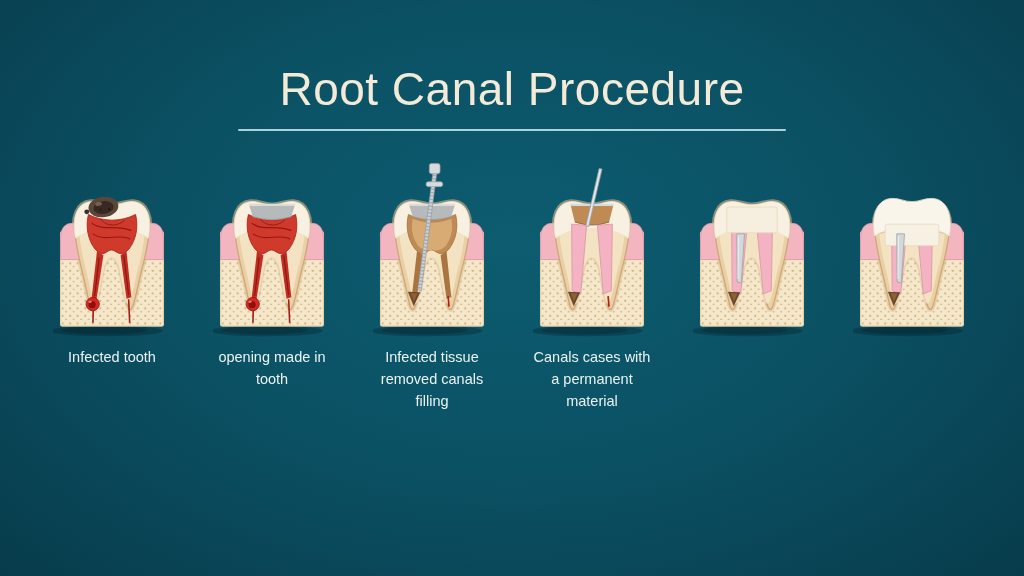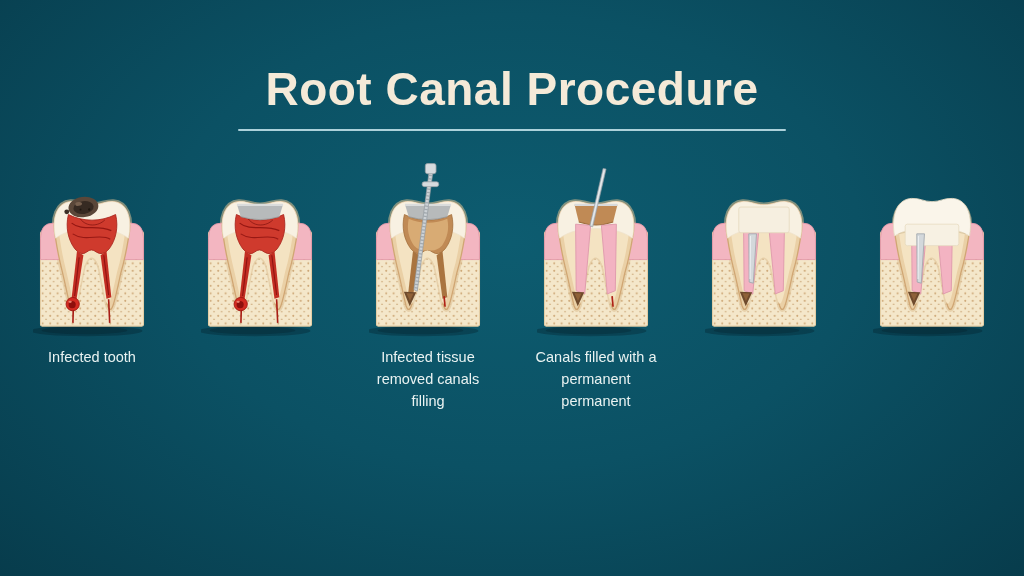--- a/index.html
+++ b/index.html
@@ -4,27 +4,27 @@
 <style>
   html,body{margin:0;padding:0;}
   body{
     width:1024px;height:576px;overflow:hidden;
     background:radial-gradient(ellipse at 50% 42%, #0d5c70 0%, #0b5164 48%, #073c4c 100%);
     font-family:"Liberation Sans", sans-serif;
   }
   .stage{width:1024px;height:576px;position:relative;}
   header{padding-top:62px;text-align:center;}
   h1{
-    margin:0;font-size:46px;font-weight:bold;letter-spacing:0.5px;
+    margin:0;font-size:46px;font-weight:normal;letter-spacing:0.5px;
     color:#f4ead8;font-family:"Liberation Sans",sans-serif;
   }
   .underline{width:548px;height:2px;margin:13px auto 0;background:#c9e7ee;opacity:.85;border-radius:1px;}
   .steps{
     display:flex;justify-content:space-between;align-items:flex-start;
-    padding:0 24px;margin-top:32px;
+    padding:0 44px;margin-top:32px;
   }
   .step{width:136px;display:flex;flex-direction:column;align-items:center;}
   .illustration{width:118px;height:176px;}
   .illustration svg{display:block;}
   figure{margin:0;}
   figcaption{
     margin-top:8px;font-size:14.5px;line-height:1.5;color:#eaf3f2;
     text-align:center;
   }
   .step[data-step-index="0"] figcaption{max-width:120px;}
@@ -118,20 +118,21 @@
             <path d="M37.8 128 L37.2 149" stroke="#a81d15" stroke-width="1.5" fill="none"></path>
             <path d="M70.5 127 L71.5 149" stroke="#a81d15" stroke-width="1.5" fill="none"></path>
             <path d="M33.5 38.5 L76.5 38.5 L73 50 Q55 55.5 37 50 Z" fill="#b7babb"></path>
             <path d="M33.5 39 L76.5 39" stroke="#dadcdc" stroke-width="2"></path>
             <path d="M37 50 Q55 55.5 73 50" fill="none" stroke="#969899" stroke-width="0.8"></path>
             <circle cx="37" cy="131.5" r="6.2" fill="#d32b21" stroke="#9e140f" stroke-width="0.8"></circle>
             <circle cx="36.5" cy="132" r="3.3" fill="#8e0f0c"></circle>
             <ellipse cx="34.6" cy="129.4" rx="1.6" ry="1" fill="#f08a77" opacity="0.9"></ellipse>
           </svg>
         </div>
+      <figcaption>opening made in tooth</figcaption>
     </figure>
     <figure class="step" data-step-index="2">
       <div class="illustration">
           <svg viewBox="0 0 110 164" width="118" height="176" xmlns="http://www.w3.org/2000/svg">
             <defs>
               <pattern id="dots2" width="7" height="7" patternUnits="userSpaceOnUse">
                 <circle cx="2" cy="2.5" r="0.9" fill="#c2955e" opacity="0.8"></circle>
                 <ellipse cx="5.2" cy="5.6" rx="0.9" ry="0.6" fill="#b2824c" opacity="0.65"></ellipse>
               </pattern>
             </defs>
@@ -187,21 +188,21 @@
             <path d="M35 39 L75 39" stroke="#d8dadb" stroke-width="2"></path>
             <path d="M36 57 L50 58 L44.5 122 L36.5 119 Z" fill="#f3b3c2" stroke="#dd96ab" stroke-width="0.8"></path>
             <path d="M60 58 L74 57 L73 119 L65.5 122 Z" fill="#f3b3c2" stroke="#dd96ab" stroke-width="0.8"></path>
             <path d="M32.5 120 L44 120.5 L38 133.5 Z" fill="#6e4a2c"></path>
             <path d="M35 121.3 L41.5 121.6 L38.2 128.6 Z" fill="#8f6138"></path>
             <path d="M70 124 L70.9 134" stroke="#b02218" stroke-width="1.6"></path>
             <polygon points="61.6,5 64.4,5.6 51.9,59.5 49.2,58.6" fill="#d0d5d9" stroke="#959ca2" stroke-width="0.6"></polygon>
             <path d="M62.6 7 L50.8 57.5" stroke="#f0f3f4" stroke-width="0.8" opacity="0.9"></path>
           </svg>
         </div>
-      <figcaption>Canals filled with a permanent permanent</figcaption>
+      <figcaption>Canals cases with a permanent material</figcaption>
     </figure>
     <figure class="step" data-step-index="4">
       <div class="illustration">
           <svg viewBox="0 0 110 164" width="118" height="176" xmlns="http://www.w3.org/2000/svg">
             <defs>
               <pattern id="dots4" width="7" height="7" patternUnits="userSpaceOnUse">
                 <circle cx="2" cy="2.5" r="0.9" fill="#c2955e" opacity="0.8"></circle>
                 <ellipse cx="5.2" cy="5.6" rx="0.9" ry="0.6" fill="#b2824c" opacity="0.65"></ellipse>
               </pattern>
             </defs>

